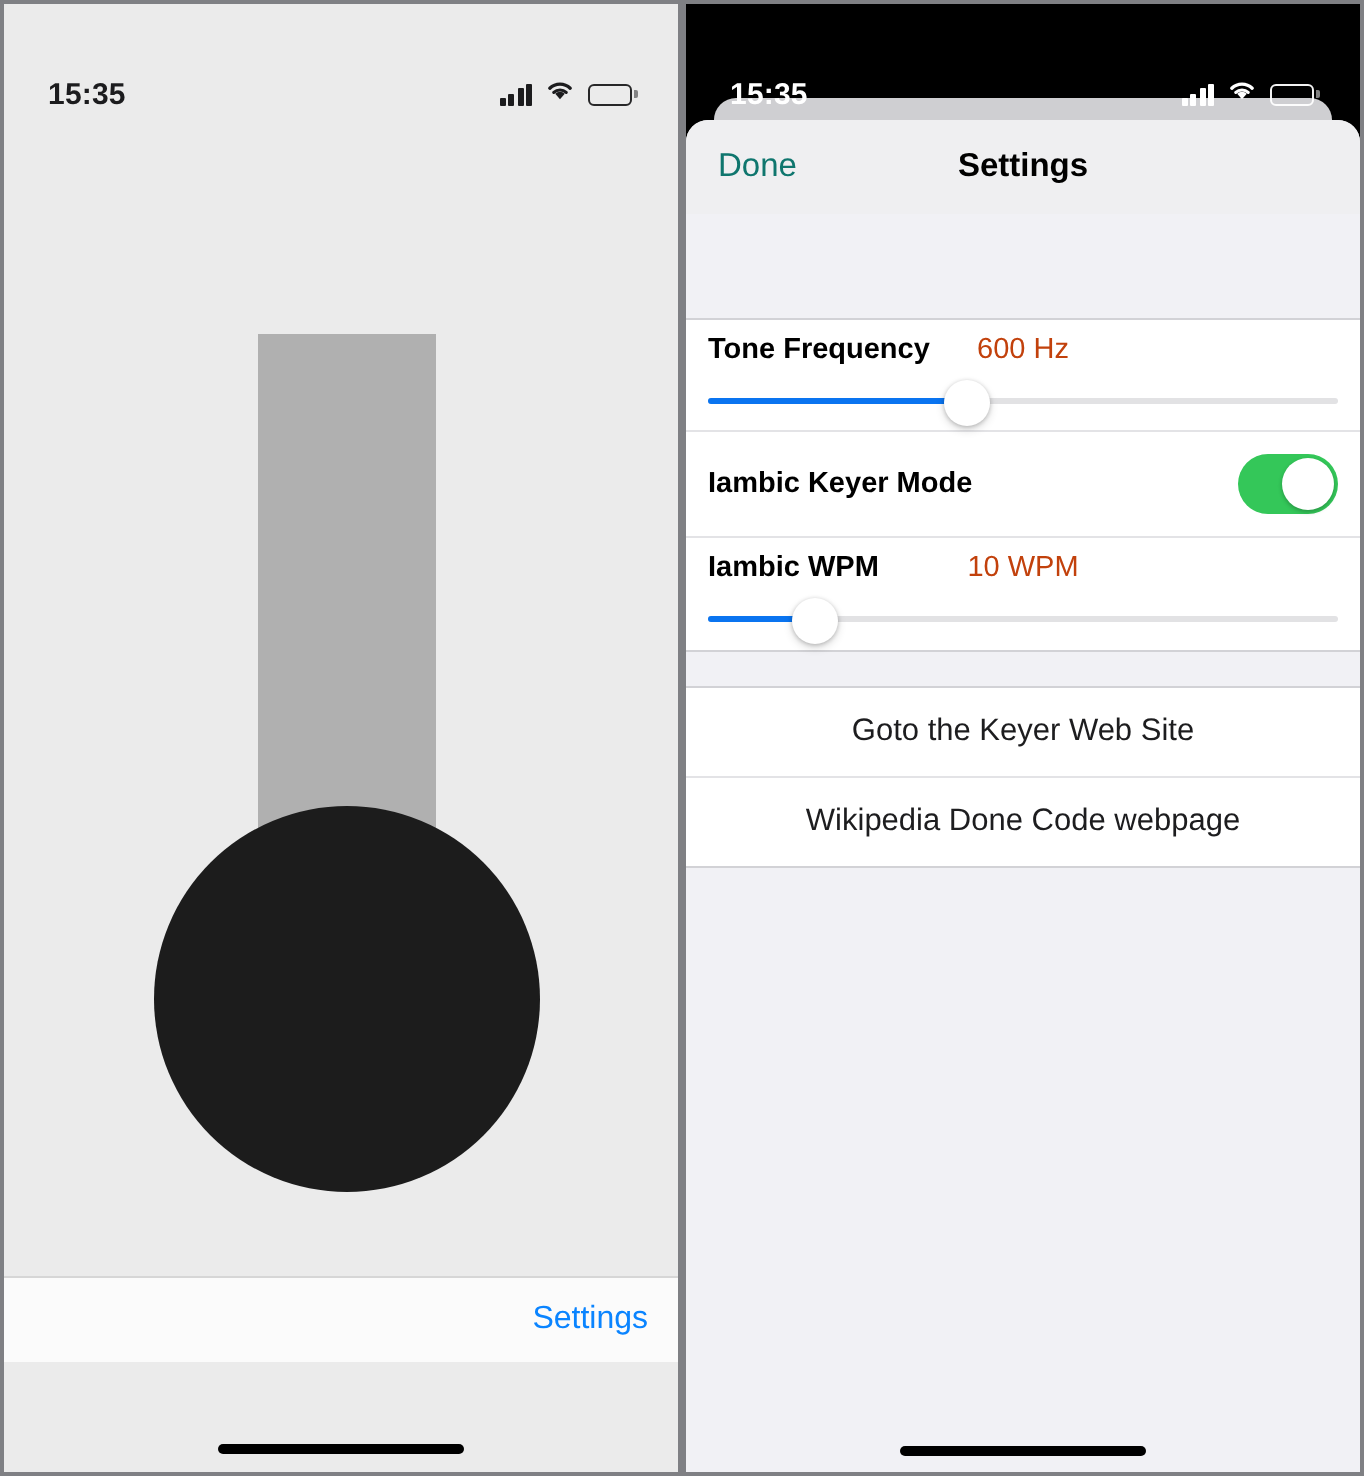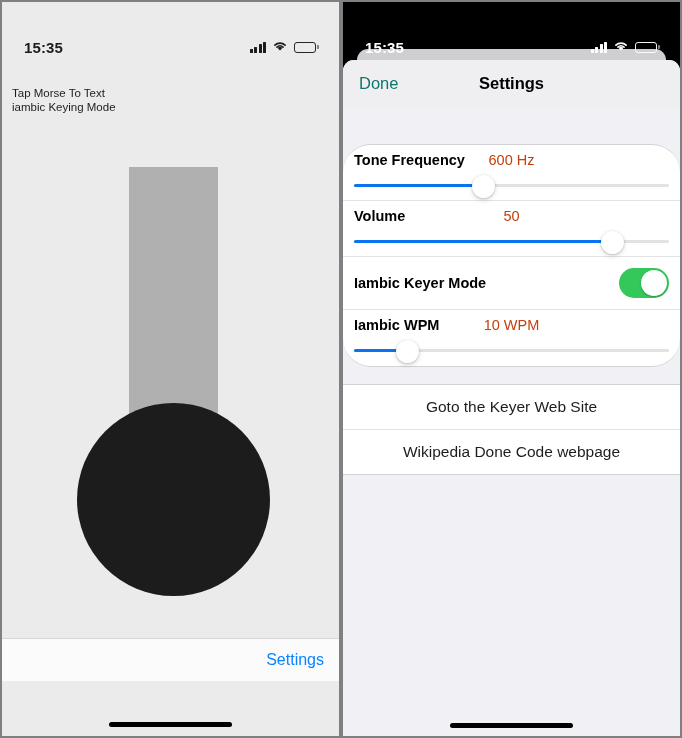--- a/index.html
+++ b/index.html
@@ -242,21 +242,21 @@
     left: 0;
     right: 0;
     bottom: 0;
     background: #f1f1f5;
   }
   .section {
     background: #ffffff;
     border-top: 1px solid #d2d2d6;
     border-bottom: 1px solid #d2d2d6;
   }
-  .section.gap-top { margin-top: 37px; border-radius: 28px; }
+  .section.gap-top { margin-top: 52px; }
   .section.gap-links { margin-top: 17px; }
 
   .row {
     position: relative;
     padding: 0 11px;
     border-bottom: 1px solid #e3e3e6;
   }
   .row:last-child { border-bottom: none; }
 
   .slider-row {
@@ -393,24 +393,20 @@
               <path d="M4.9 7.2 A4.6 4.6 0 0 1 11.1 7.2" stroke="currentColor" stroke-width="1.6" stroke-linecap="round" fill="none"></path>
             </svg>
           </span>
           <span class="icon-batt">
             <span class="batt-body"><span class="batt-fill"></span></span>
             <span class="batt-cap"></span>
           </span>
         </div>
       </div>
 
-      <div class="hint-block">
-        <div>Tap Morse To Text</div>
-        <div>iambic Keying Mode</div>
-      </div>
 
       <div class="paddle-bar"></div>
       <div class="key-circle"></div>
 
       <div class="left-toolbar">
         <span class="toolbar-link">Settings</span>
       </div>
 
       <div class="home-area">
         <div class="home-indicator"></div>
@@ -461,31 +457,20 @@
               <span class="row-label">Tone Frequency</span>
               <span class="row-value">600 Hz</span>
             </div>
             <div class="slider">
               <div class="slider-track"></div>
               <div class="slider-fill" style="width:41%"></div>
               <div class="slider-thumb" style="left:41%"></div>
             </div>
           </div>
 
-          <div class="row slider-row">
-            <div class="row-head">
-              <span class="row-label">Volume</span>
-              <span class="row-value">50</span>
-            </div>
-            <div class="slider">
-              <div class="slider-track"></div>
-              <div class="slider-fill" style="width:82%"></div>
-              <div class="slider-thumb" style="left:82%"></div>
-            </div>
-          </div>
 
           <div class="row toggle-row">
             <span class="row-label">Iambic Keyer Mode</span>
             <span class="toggle">
               <span class="toggle-knob"></span>
             </span>
           </div>
 
           <div class="row slider-row">
             <div class="row-head">

